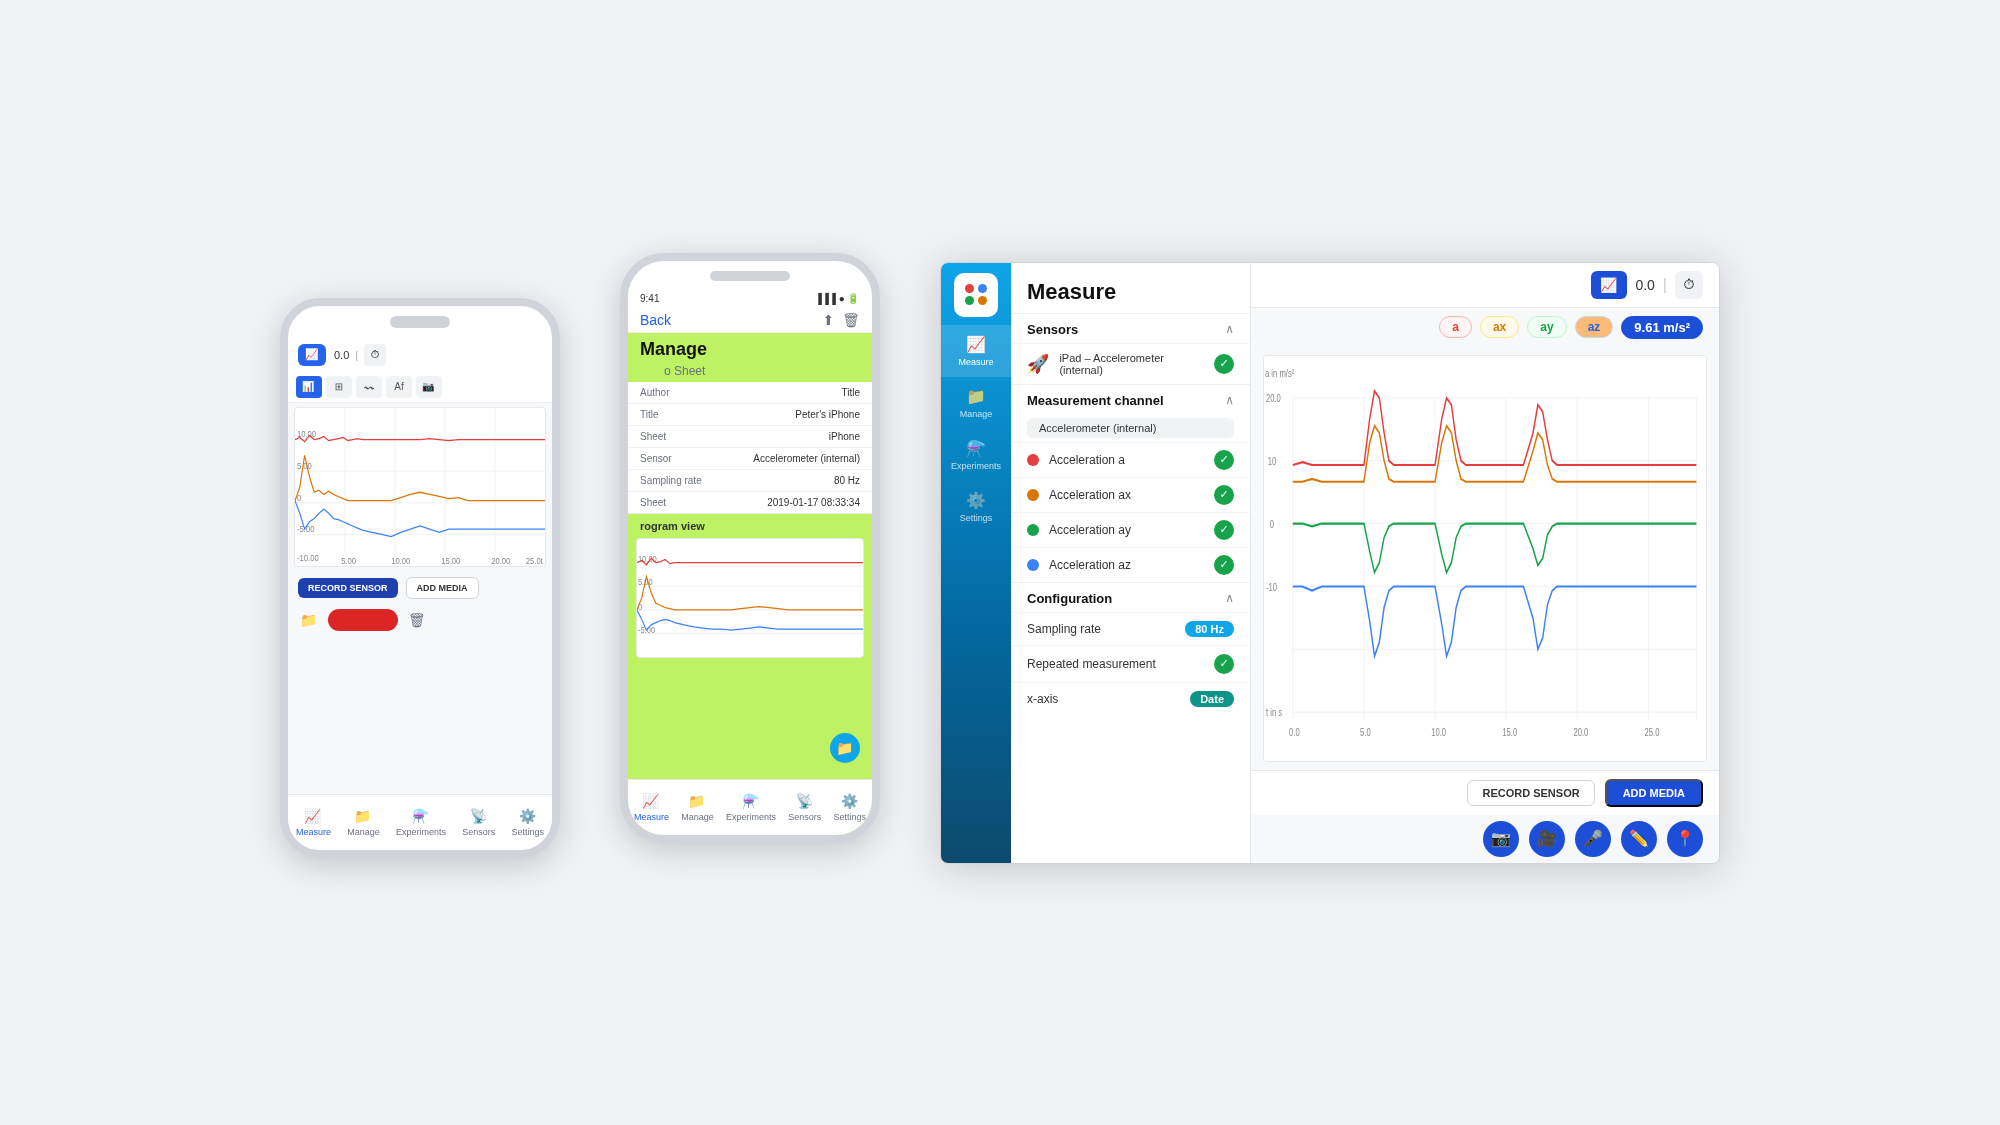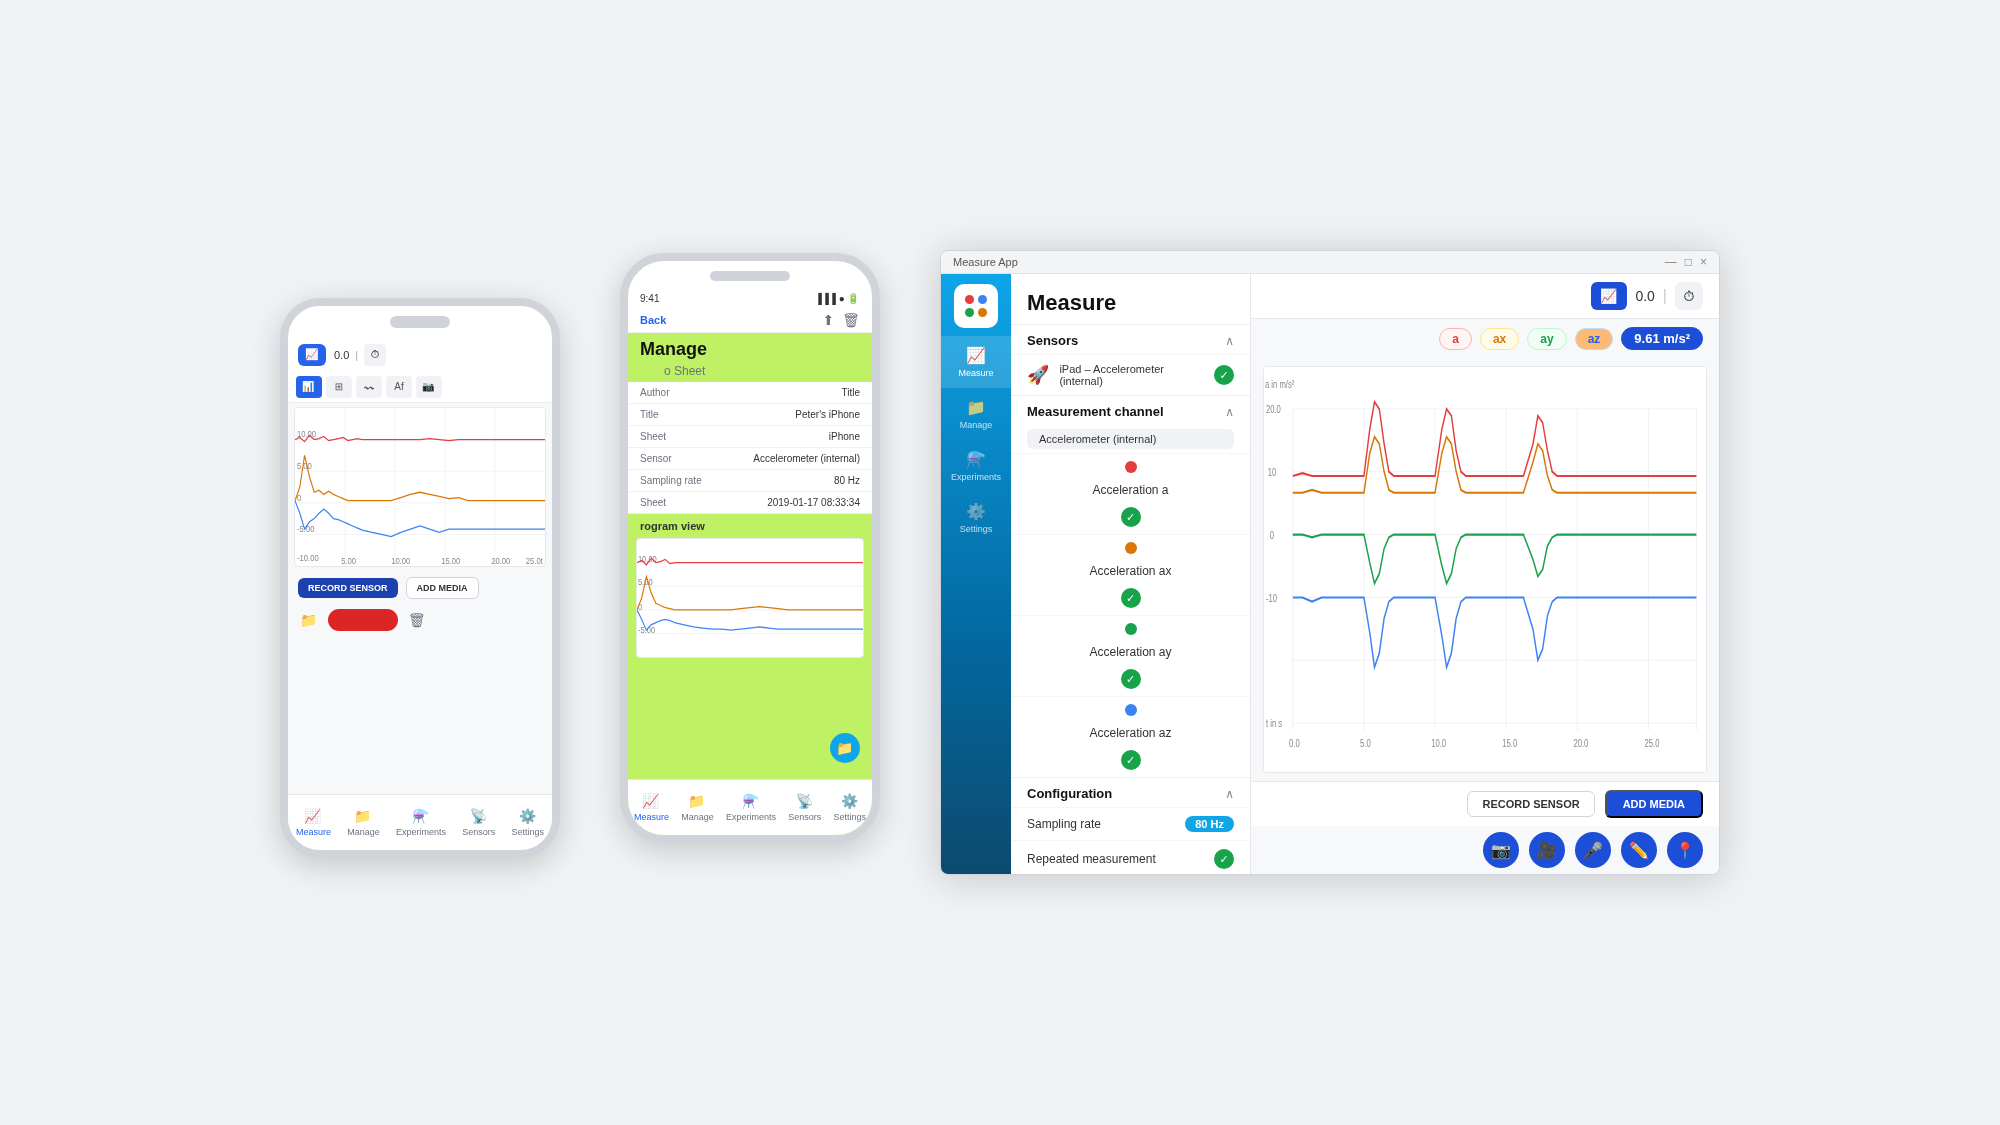--- a/index.html
+++ b/index.html
@@ -205,21 +205,21 @@
       color: #333;
     }
     .phone-mid-topbar {
       background: #fff;
       display: flex;
       justify-content: space-between;
       align-items: center;
       padding: 4px 12px;
       border-bottom: 1px solid #f0f0f0;
     }
-    .back-link { color: #2563eb; font-size: 11px; font-weight: bold; }
+    .back-link { color: #2563eb; font-size: 14px; }
     .top-icons { display: flex; gap: 8px; color: #6b7280; font-size: 14px; }
     .manage-title {
       font-size: 18px; font-weight: 700; color: #111;
       padding: 6px 12px 2px;
     }
     .info-sheet-title {
       font-size: 12px; color: #6b7280;
       padding: 2px 12px 4px;
       margin-left: 24px;
     }
@@ -380,21 +380,20 @@
       margin: 4px 16px;
       font-size: 11px;
       color: #333;
     }
     .channel-row {
       display: flex;
       align-items: center;
       padding: 7px 16px;
       gap: 10px;
       border-top: 1px solid #f5f5f5;
-      flex-direction: column;
     }
     .color-dot {
       width: 12px; height: 12px;
       border-radius: 50%;
     }
     .channel-label { font-size: 12px; color: #333; flex: 1; }
     .config-row {
       display: flex;
       align-items: center;
       justify-content: space-between;
@@ -707,28 +706,20 @@
         <div class="nav-item">
           <div class="nav-icon">⚙️</div>
           <span>Settings</span>
         </div>
       </div>
     </div>
   </div>
 
   <div class="desktop-window">
 
-    <div class="window-titlebar">
-      <span class="window-title-text">Measure App</span>
-      <div class="window-controls">
-        <span>—</span>
-        <span>□</span>
-        <span>×</span>
-      </div>
-    </div>
 
     <div class="window-body">
 
       <div class="app-sidebar">
         <div class="sidebar-logo">
           <div class="logo-dots">
             <div class="logo-dot" style="background:#e53e3e"></div>
             <div class="logo-dot" style="background:#3b82f6"></div>
             <div class="logo-dot" style="background:#16a34a"></div>
             <div class="logo-dot" style="background:#d97706"></div>

